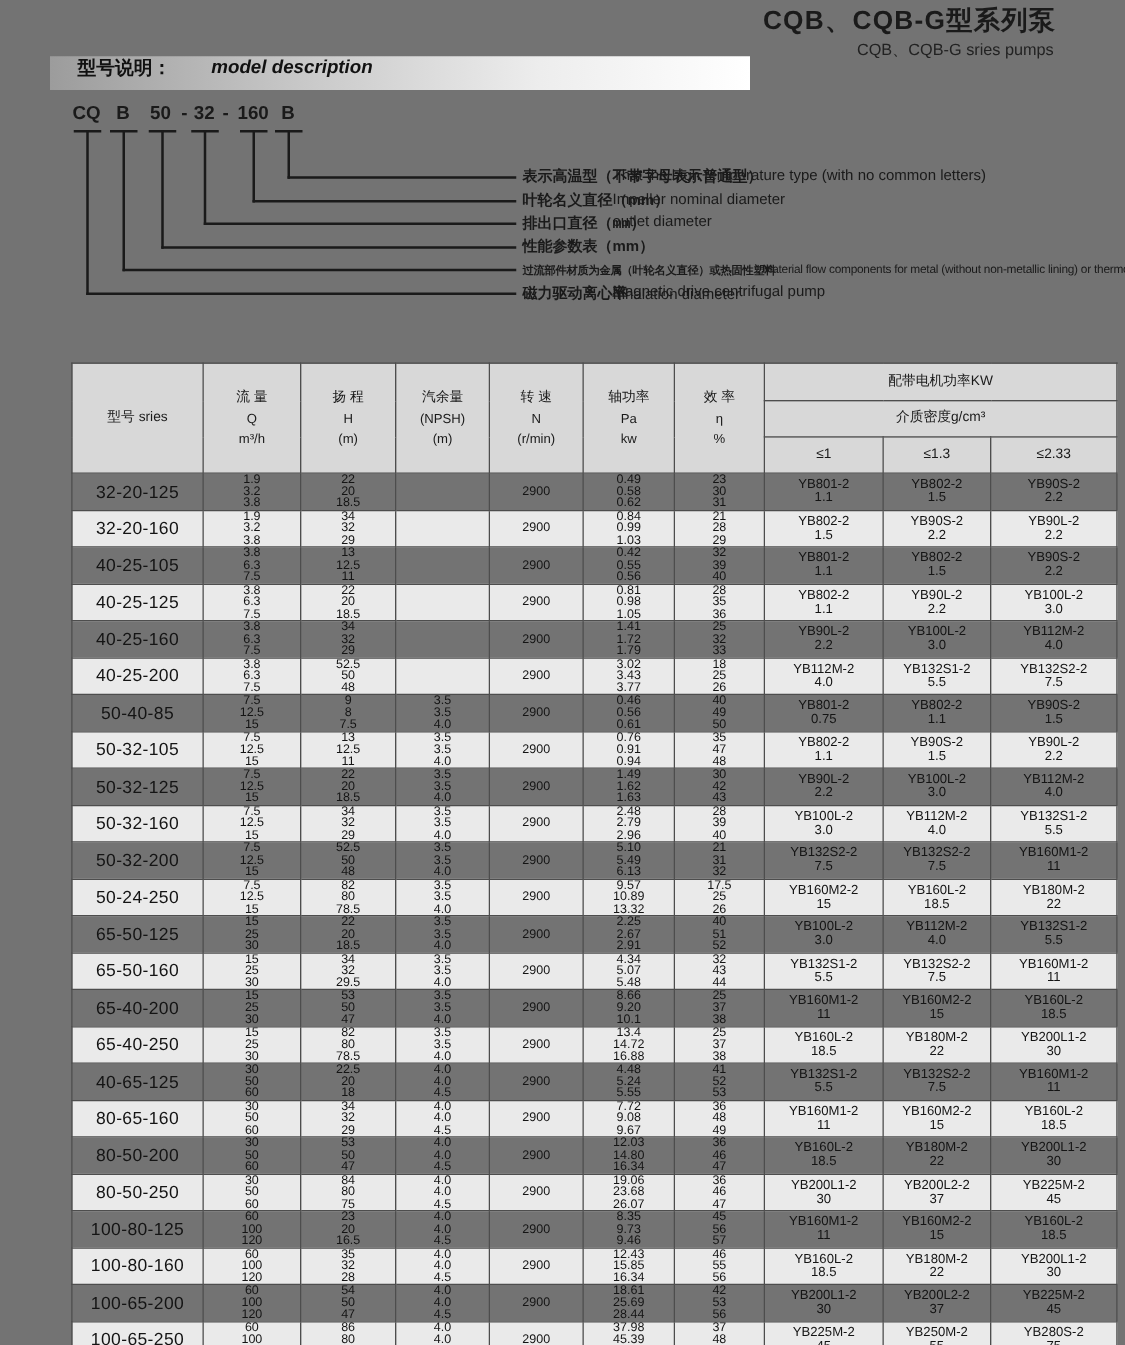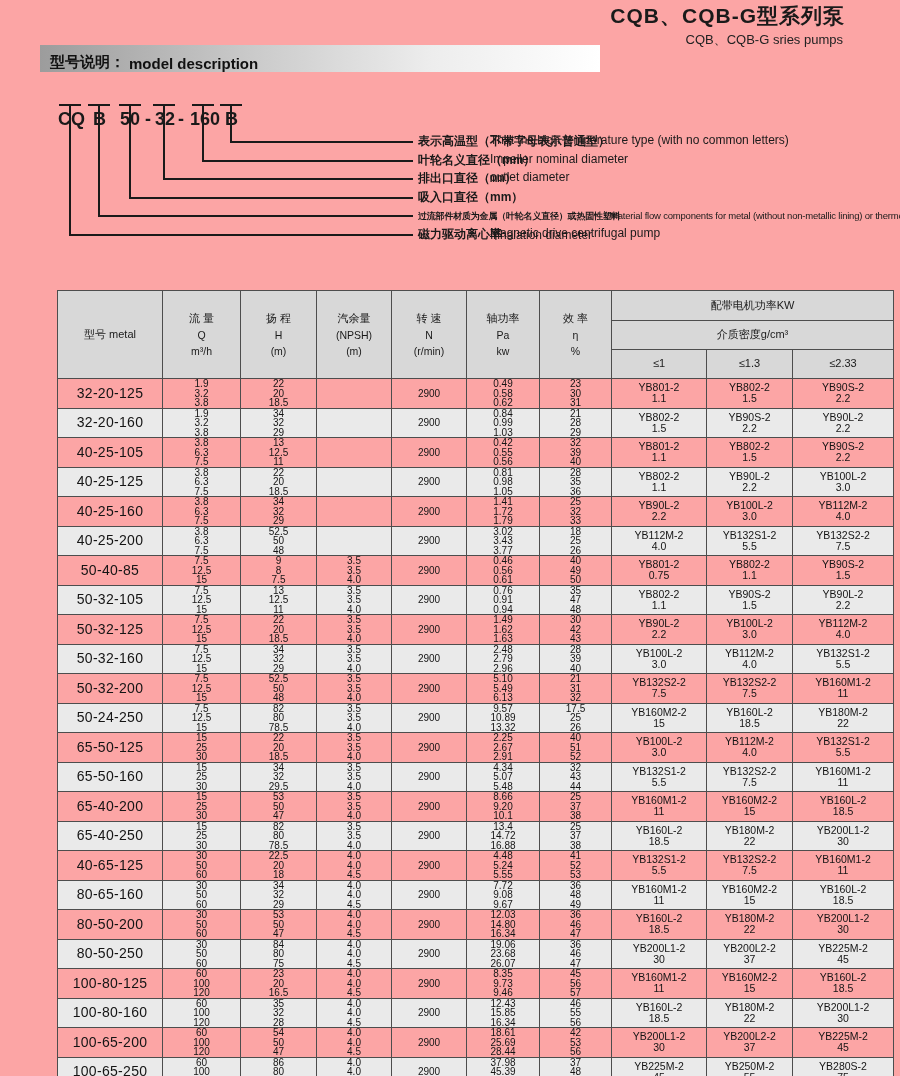--- a/index.html
+++ b/index.html
@@ -1,34 +1,34 @@
 <!DOCTYPE html>
 <html><head>
 <meta charset="utf-8">
 <style>
   html,body { margin:0; padding:0; background:#fff; }
   .page {
-    position:relative; width:900px; height:1076px; background:#fca5a5; overflow:hidden;
+    position:relative; width:900px; height:1076px; background:#737373; overflow:hidden;
     color:#1a1a1a; font-family:"Liberation Sans","DejaVu Sans",sans-serif;
   }
   
   .title-cn { position:absolute; top:2px; right:55px; font-size:21px; font-weight:bold; letter-spacing:1px; }
   .title-en { position:absolute; top:31px; right:57px; font-size:13px; color:#222; }
   
   .bar {
     position:absolute; left:40px; width:560px; height:27px; box-sizing:border-box;
     background:linear-gradient(90deg,#9c9c9c 0%,#c7c7c7 35%,#ededed 70%,#ffffff 100%);
-    display:flex; align-items:flex-end; padding-left:10px;
-    font-size:15px; font-weight:bold; color:#111;
+    display:flex; align-items:flex-start; padding-left:22px;
+    font-size:15px; font-weight:bold; color:#111;gap:28px;
   }
   .bar1 { top:45px; }
   .bar2 { top:250px; }
-  .bar .en { font-weight:bold; margin-left:4px; }
+  .bar .en { font-weight:bold; margin-left:4px;font-style:italic; }
   
-  .code-part { position:absolute; top:82px; font-size:18px; font-weight:bold;margin-top:27px; }
+  .code-part { position:absolute; top:82px; font-size:15px; font-weight:bold; }
   .tick  { position:absolute; top:104px; width:22px; height:2px; background:#1a1a1a; }
   .vline { position:absolute; top:104px; width:2px; background:#1a1a1a; }
   .hline { position:absolute; height:2px; background:#1a1a1a; }
   .dlabel-cn { position:absolute; left:418px; font-size:12px; font-weight:bold; white-space:nowrap; }
   .dlabel-en { position:absolute; left:490px; font-size:12px; white-space:nowrap; }
   .dlabel-cn.small { font-size:9px; letter-spacing:-0.2px; }
   .dlabel-en.small { left:610px; font-size:9.5px; letter-spacing:-0.2px; }
   
   .ptable {
     position:absolute; left:57px; top:290px; width:836px;
@@ -88,21 +88,21 @@
       <div class="hline" style="left: 202px; top: 160px; width: 211px;"></div>
       <div class="tick" style="left: 220px;"></div>
       <div class="vline" style="left: 230px; height: 39px;"></div>
       <div class="hline" style="left: 230px; top: 141px; width: 183px;"></div>
       <span class="dlabel-cn" style="top: 133px;">表示高温型（不带字母表示普通型）</span>
       <span class="dlabel-en" style="top: 133px;">That the high temperature type (with no common letters)</span>
       <span class="dlabel-cn" style="top: 152px;">叶轮名义直径（mm）</span>
       <span class="dlabel-en" style="top: 152px;">Impeller nominal diameter</span>
       <span class="dlabel-cn" style="top: 170px; font-family: Liberation Mono, monospace;">排出口直径（mm）</span>
       <span class="dlabel-en" style="top: 170px;">outlet diameter</span>
-      <span class="dlabel-cn" style="top: 189px;">吸入口直径（mm）</span>
+      <span class="dlabel-cn" style="top: 189px;">性能参数表（mm）</span>
       <span class="dlabel-en" style="top: 200px; margin-top: 28px;">Inhalation diameter</span>
       <span class="dlabel-cn small" style="top: 210px;">过流部件材质为金属（叶轮名义直径）或热固性塑料</span>
       <span class="dlabel-en small" style="top: 210px;">Material flow components for metal (without non-metallic lining) or thermosetting plastics</span>
       <span class="dlabel-cn" style="top: 226px;">磁力驱动离心率</span>
       <span class="dlabel-en" style="top: 226px;">Magnetic drive centrifugal pump</span>
     </div>
 
 
   <table class="ptable">
     <colgroup>
@@ -113,21 +113,21 @@
       <col style="width:75px">
         <col style="width:73px">
         <col style="width:72px">
         <col style="width:95px">
       <col style="width:86px">
         <col style="width:101px">
     </colgroup>
     <thead>
       <tr class="h1">
         <th rowspan="3">
-            <div>型号 metal</div>
+            <div>型号 sries</div>
           </th>
         <th rowspan="3">
           <div>流 量</div>
           <div class="sub">Q</div>
           <div class="sub">m³/h</div>
         </th>
         <th rowspan="3">
           <div>扬 程</div>
           <div class="sub">H</div>
           <div class="sub">(m)</div>

